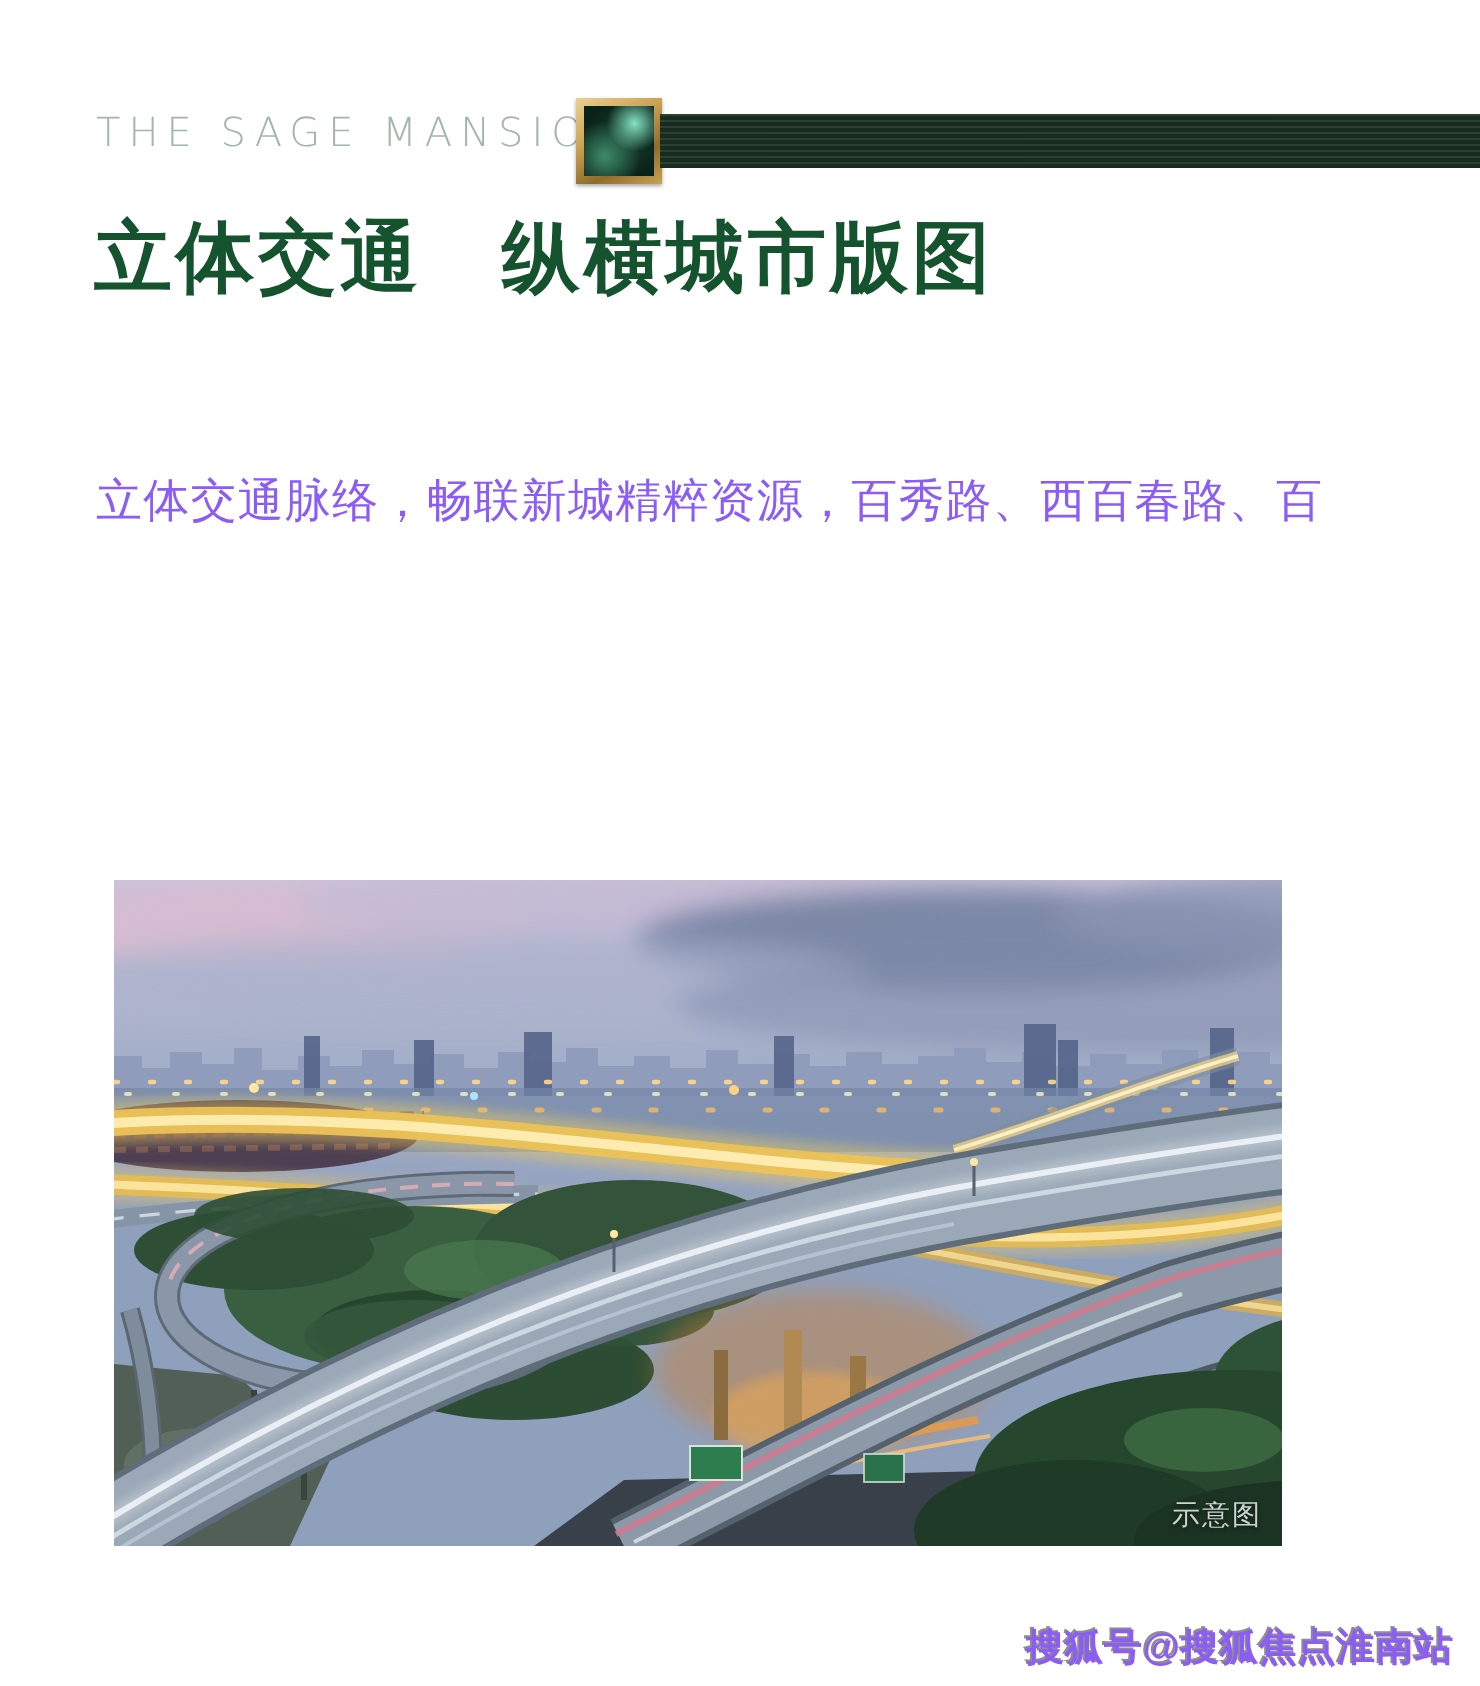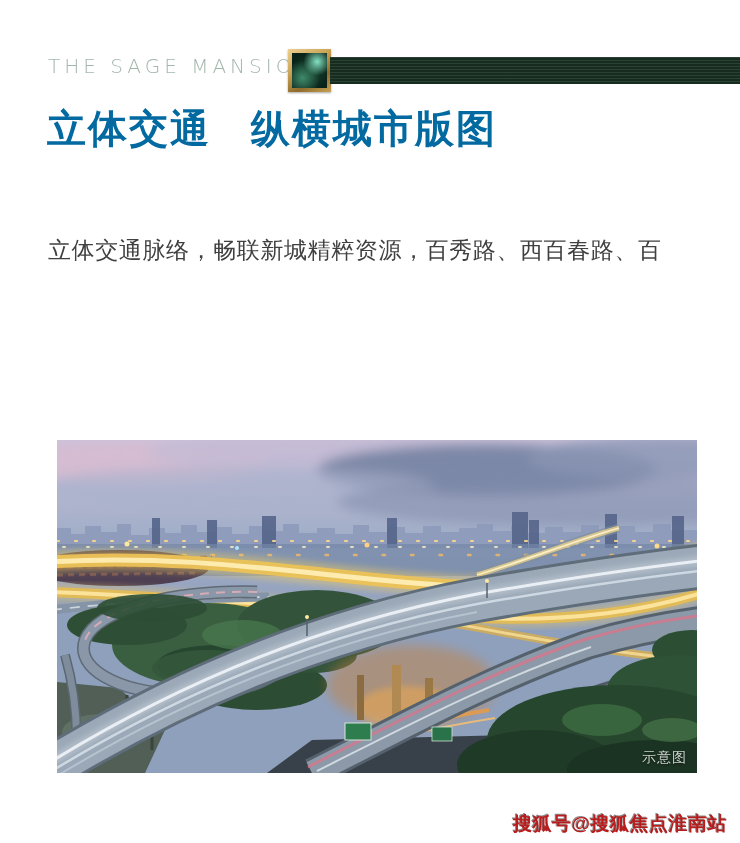--- a/index.html
+++ b/index.html
@@ -38,51 +38,51 @@
     background:
       repeating-linear-gradient(180deg, rgba(255,255,255,0.06) 0 1px, rgba(0,0,0,0.18) 1px 3px),
       #1c3626;
   }
   
   .title{
     position:absolute;left:47px;top:102px;margin:0;
     font-family:"Liberation Serif","DejaVu Serif",serif;
     font-size:39px;font-weight:600;
     letter-spacing:2px;
-    color:#0369a1;
+    color:#14532d;
     white-space:nowrap;
   }
   .title .gap{display:inline-block;width:40px;}
   
   .body-text{
     position:absolute;left:48px;top:222px;width:650px;
-    font-size:23px;color:#404040;
+    font-size:23px;color:#8b5cf6;
     letter-spacing:0.6px;
   }
   .body-text .line{
     height:57px;line-height:57px;white-space:nowrap;
   }
   
   .photo{
     position:absolute;left:57px;top:440px;margin:0;
-    width:640px;height:333px;overflow:hidden;
+    width:584px;height:333px;overflow:hidden;
     background:#8fa0bd;
   }
   .photo svg{display:block;}
   .caption{
     position:absolute;right:10px;bottom:6px;
     font-size:14px;letter-spacing:1px;
     color:#ccd4cf;
     text-shadow:0 1px 2px rgba(0,0,0,0.55);
   }
   
   .watermark{
     position:absolute;right:13px;top:811px;
     font-size:19px;font-weight:bold;letter-spacing:0.5px;
-    color:#b91c1c;
+    color:#8b5cf6;
     text-shadow:-1px -1px 0 #8d8d8d, 1px 1px 0 #fdfdfd;
     white-space:nowrap;
   }
 </style>
 </head>
 <body>
 
 <div class="page">
 
   <div>

